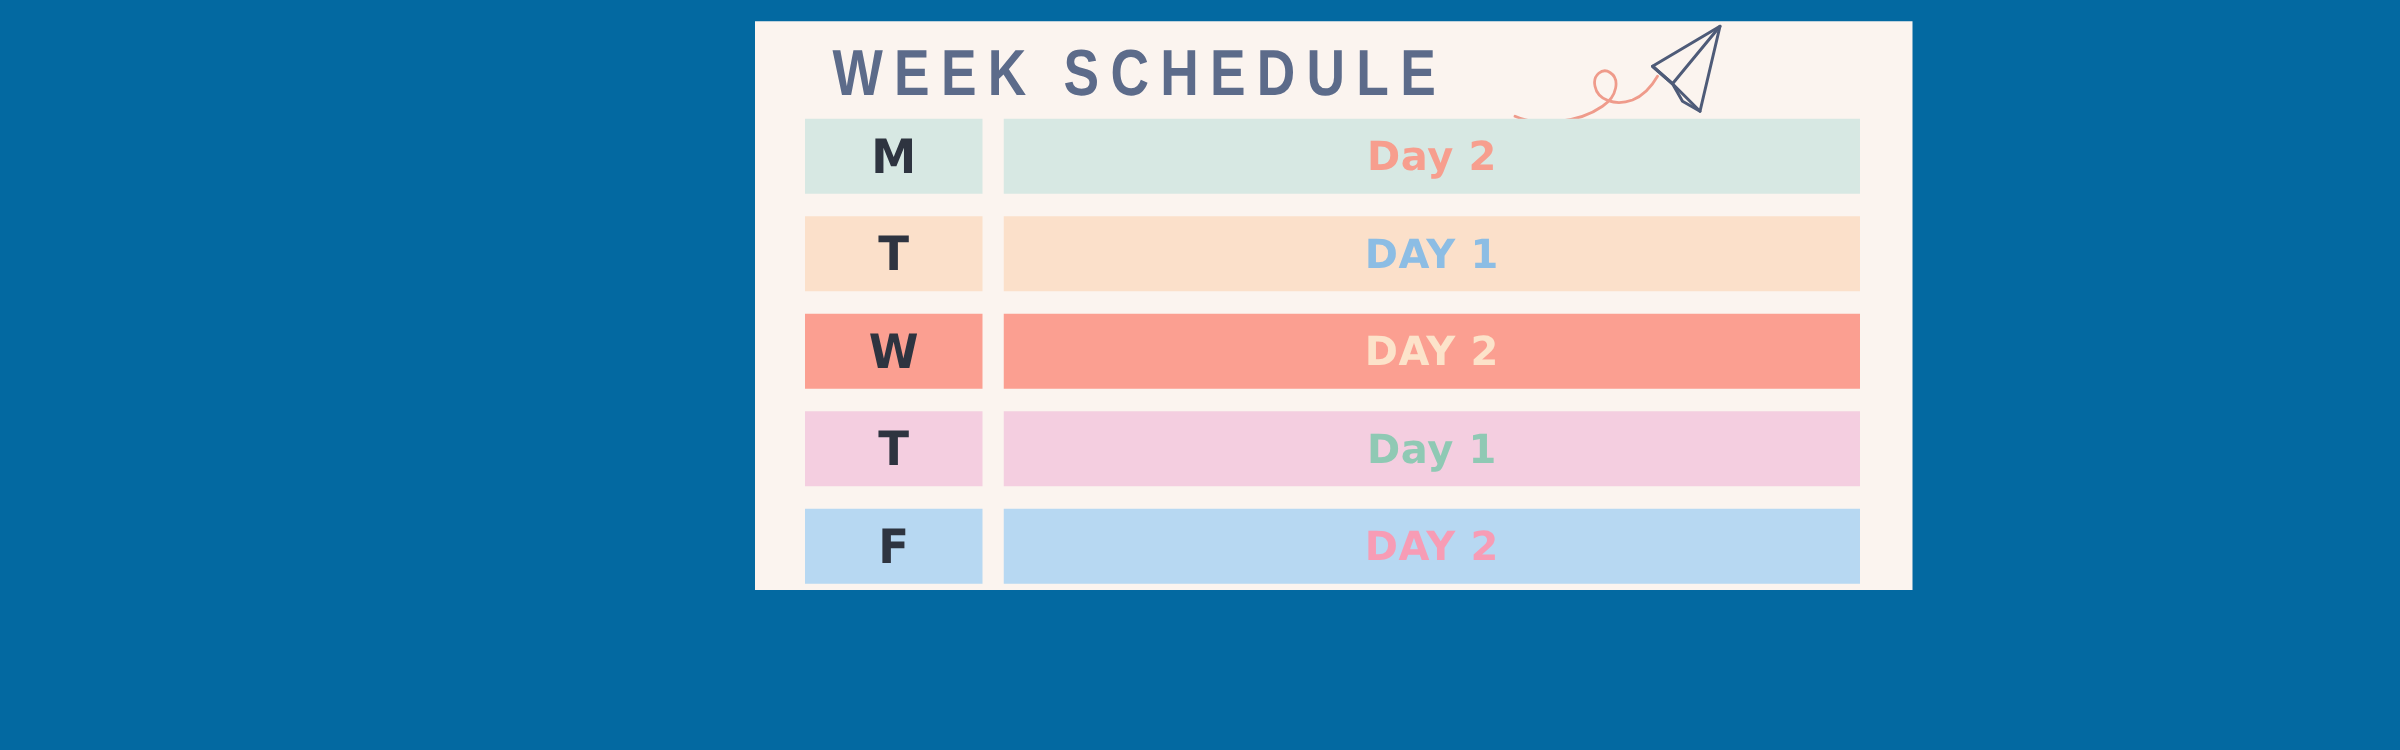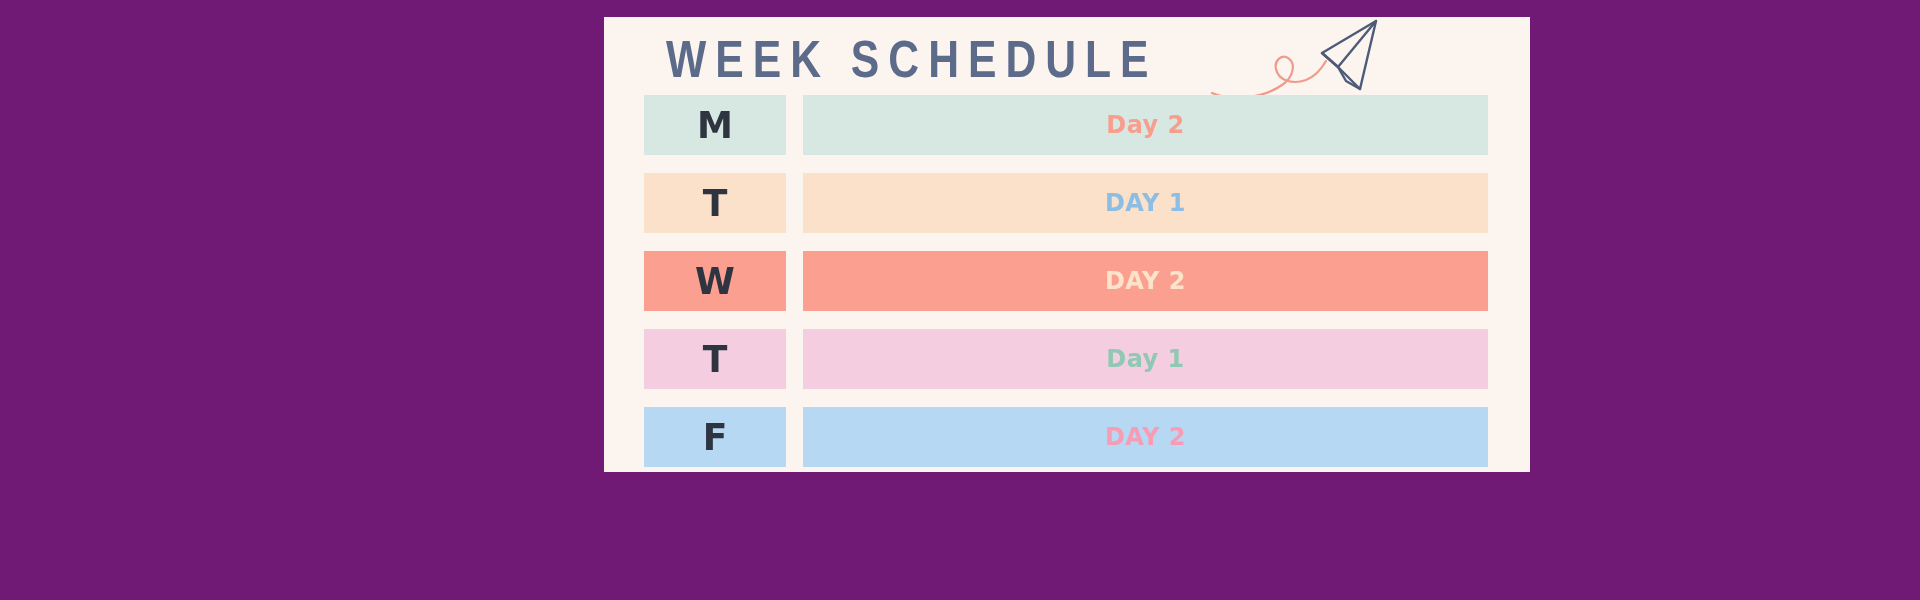--- a/index.html
+++ b/index.html
@@ -106,30 +106,30 @@
     right: 42px;
     top: 0;
     bottom: 0;
     display: flex;
     align-items: center;
     justify-content: center;
   }
 
   .content-text {
     font-family: "DejaVu Sans", "Liberation Sans", sans-serif;
-    font-size: 24px;
+    font-size: 32px;
     font-weight: 700;
     line-height: 1;
     letter-spacing: 0.5px;
   }
 </style>
 </head>
 <body>
 
-<div id="root" style="background: #701a75;">
+<div id="root" style="background: #0369a1;">
 
   <div id="card" style="background: rgb(251, 244, 239);">
 
     <div class="card-header">
       <div class="title" style="color: rgb(92, 107, 138);">WEEK SCHEDULE</div>
 
       <svg class="plane-deco" viewBox="0 0 180 82">
         <g fill="none" stroke="#ef9b8b" stroke-width="2.2" stroke-linecap="round">
           <path d="M2 74 C 20 82, 52 80, 72 66 C 84 58, 86 44, 78 39 C 72 35, 64 41, 66 50 C 68 61, 82 66, 96 61 C 106 57, 112 49, 116 42"></path>
         </g>

